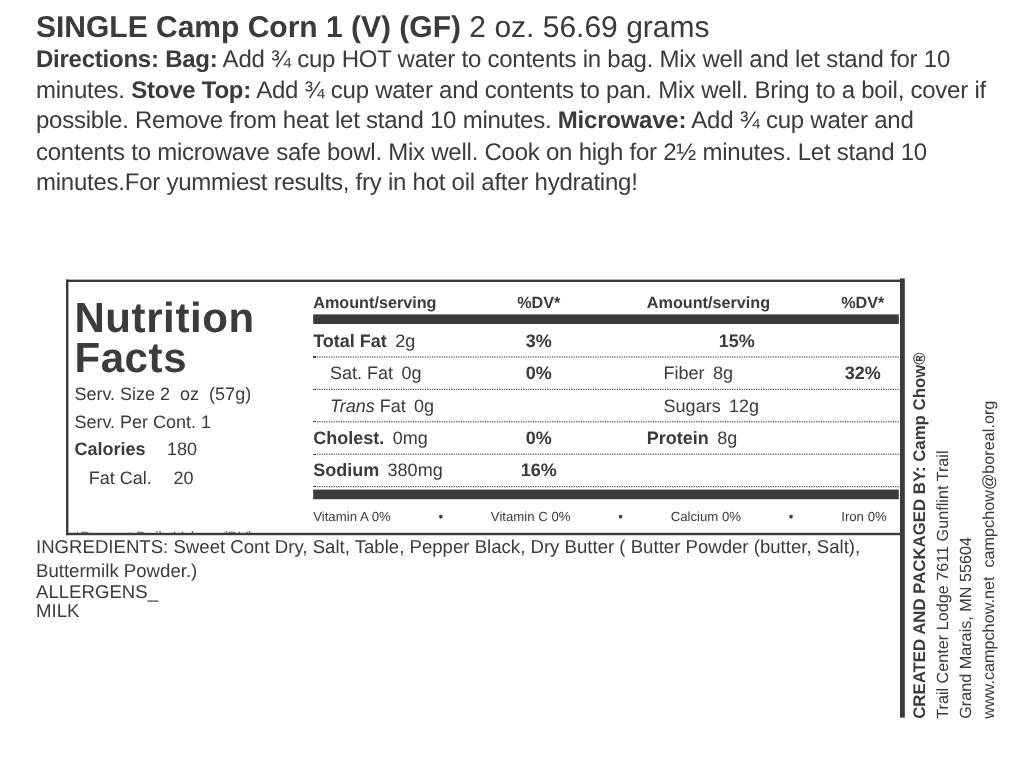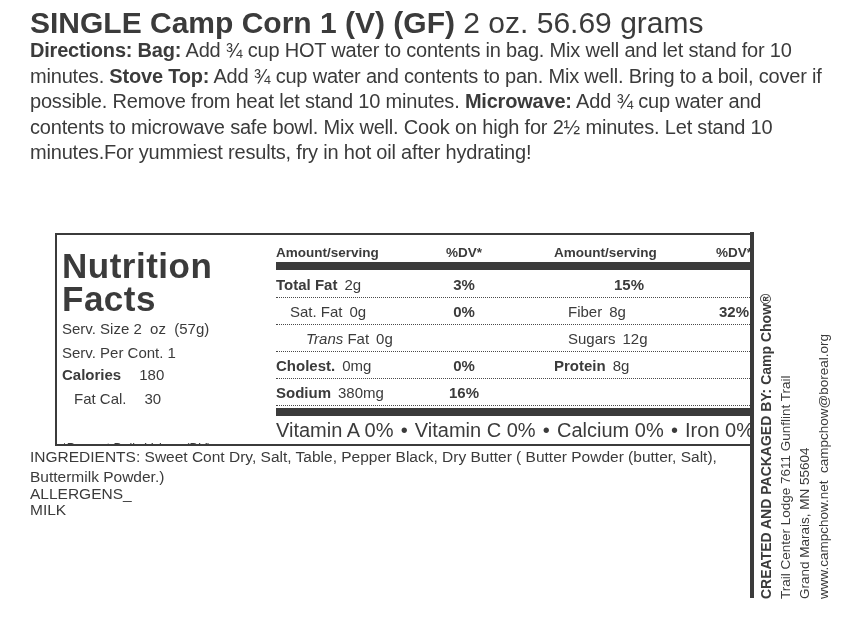--- a/index.html
+++ b/index.html
@@ -2,50 +2,50 @@
 <html><head>
 <meta charset="utf-8">
 <style>
   html,body{margin:0;padding:0;background:#ffffff;}
   body{width:847px;height:640px;position:relative;overflow:hidden;
        font-family:"Liberation Sans", sans-serif;color:#3b3b3b;}
   .page{position:absolute;inset:0;background:#fff;}
 
   
   .header{position:absolute;left:30px;top:8px;width:800px;}
-  .title-line{font-size:30px;line-height:30px;white-space:pre-wrap;}
+  .title-line{font-size:25px;line-height:30px;white-space:pre-wrap;}
   .title-bold{font-weight:bold;}
   .directions{font-size:20px;line-height:25.5px;white-space:pre-wrap;letter-spacing:-0.2px;}
   .b{font-weight:bold;}
 
   
   .nf-box{position:absolute;left:55px;top:233px;width:696px;height:209px;
           border:2px solid #3b3b3b;border-right:none;overflow:hidden;background:#fff;}
   .nf-left{position:absolute;left:0;top:0;bottom:0;width:210px;
            padding:14px 0 4px 5px;box-sizing:border-box;display:flex;flex-direction:column;}
   .nf-title{font-weight:bold;font-size:35px;line-height:33px;letter-spacing:0.5px;}
   .nf-serv{font-size:15px;line-height:21px;white-space:pre-wrap;margin-top:3px;}
   .nf-cal{font-size:15px;line-height:24px;white-space:pre-wrap;}
   .nf-cal .val{margin-left:18px;}
   .nf-fatcal{padding-left:12px;}
   .nf-footnote{margin-top:auto;font-size:12.5px;line-height:15px;white-space:pre-wrap;}
 
-  .nf-data{position:absolute;left:219px;top:0;bottom:0;width:488px;
+  .nf-data{position:absolute;left:204px;top:0;bottom:0;width:488px;
            display:flex;flex-direction:column;padding-top:5px;box-sizing:border-box;}
   .nf-grid{display:grid;grid-template-columns:158px 60px 1fr 150px 60px;align-items:end;}
   .nf-header-row{font-size:13.5px;font-weight:bold;height:20px;}
   .nf-bar{height:8px;background:#3b3b3b;margin:2px 0 1px 0;}
   .nf-row{font-size:15px;height:26px;align-items:center;border-bottom:1.6px dotted #4a4a4a;}
   .nf-row:last-of-type{border-bottom:none;}
   .cell-dv{text-align:center;font-weight:bold;}
   .amt{margin-left:7px;}
   .indent{padding-left:14px;}
-  .it{font-style:italic;margin-left:16px;}
+  .it{font-style:italic;}
   .nf-vitamins{width:478px;flex:1;display:flex;justify-content:space-between;
-               align-items:center;font-size:20px;}
+               align-items:center;font-size:11px;}
 
   
   .ingredients{position:absolute;left:30px;top:447px;width:718px;
                font-size:15.5px;line-height:19.5px;white-space:pre-wrap;}
   .allergens{position:absolute;left:30px;top:486px;font-size:15.5px;line-height:15.5px;}
   .disclaimer{position:absolute;left:30px;top:577px;width:742px;
               font-size:14.5px;line-height:15.5px;white-space:pre-wrap;}
 
   
   .side-divider{position:absolute;left:750px;top:232px;width:3.5px;height:366px;background:#3b3b3b;}
@@ -67,21 +67,21 @@
   <div class="nf-box">
 
     <div class="nf-left">
       <div class="nf-title">
         <div>Nutrition</div>
         <div>Facts</div>
       </div>
       <div class="nf-serv">Serv. Size 2  oz  (57g)</div>
       <div class="nf-serv">Serv. Per Cont. 1</div>
       <div class="nf-cal"><span class="b">Calories</span><span class="val">180</span></div>
-      <div class="nf-cal nf-fatcal"><span>Fat Cal.</span><span class="val">30</span></div>
+      <div class="nf-cal nf-fatcal"><span>Fat Cal.</span><span class="val">20</span></div>
       <div class="nf-footnote">
         <div>*Percent Daily Values (DV) are</div>
         
       </div>
     </div>
 
     <div class="nf-data">
 
       <div class="nf-grid nf-header-row">
         <div>Amount/serving</div>

